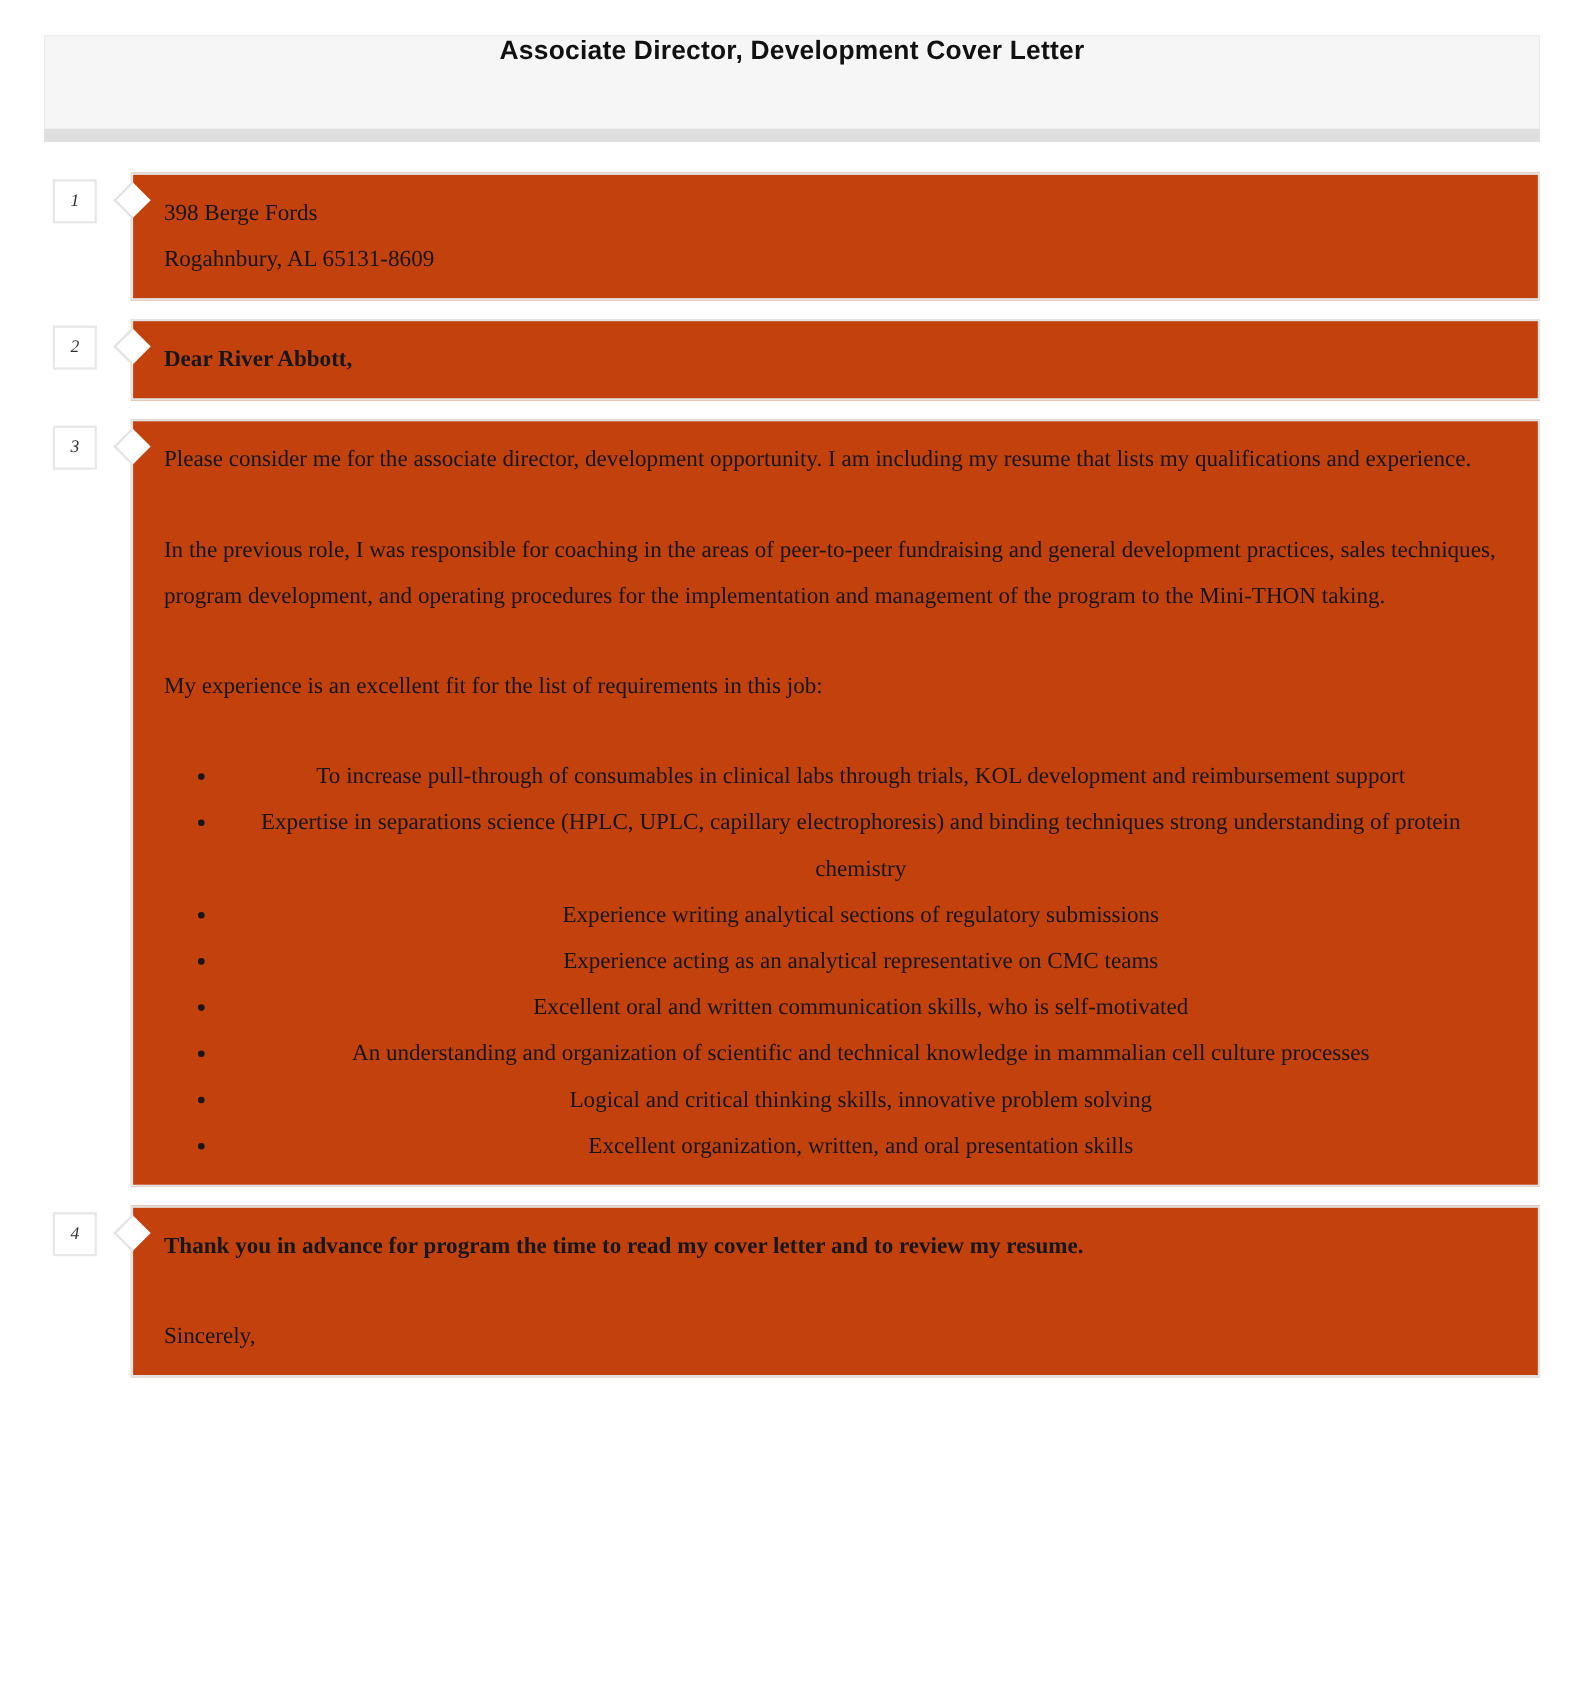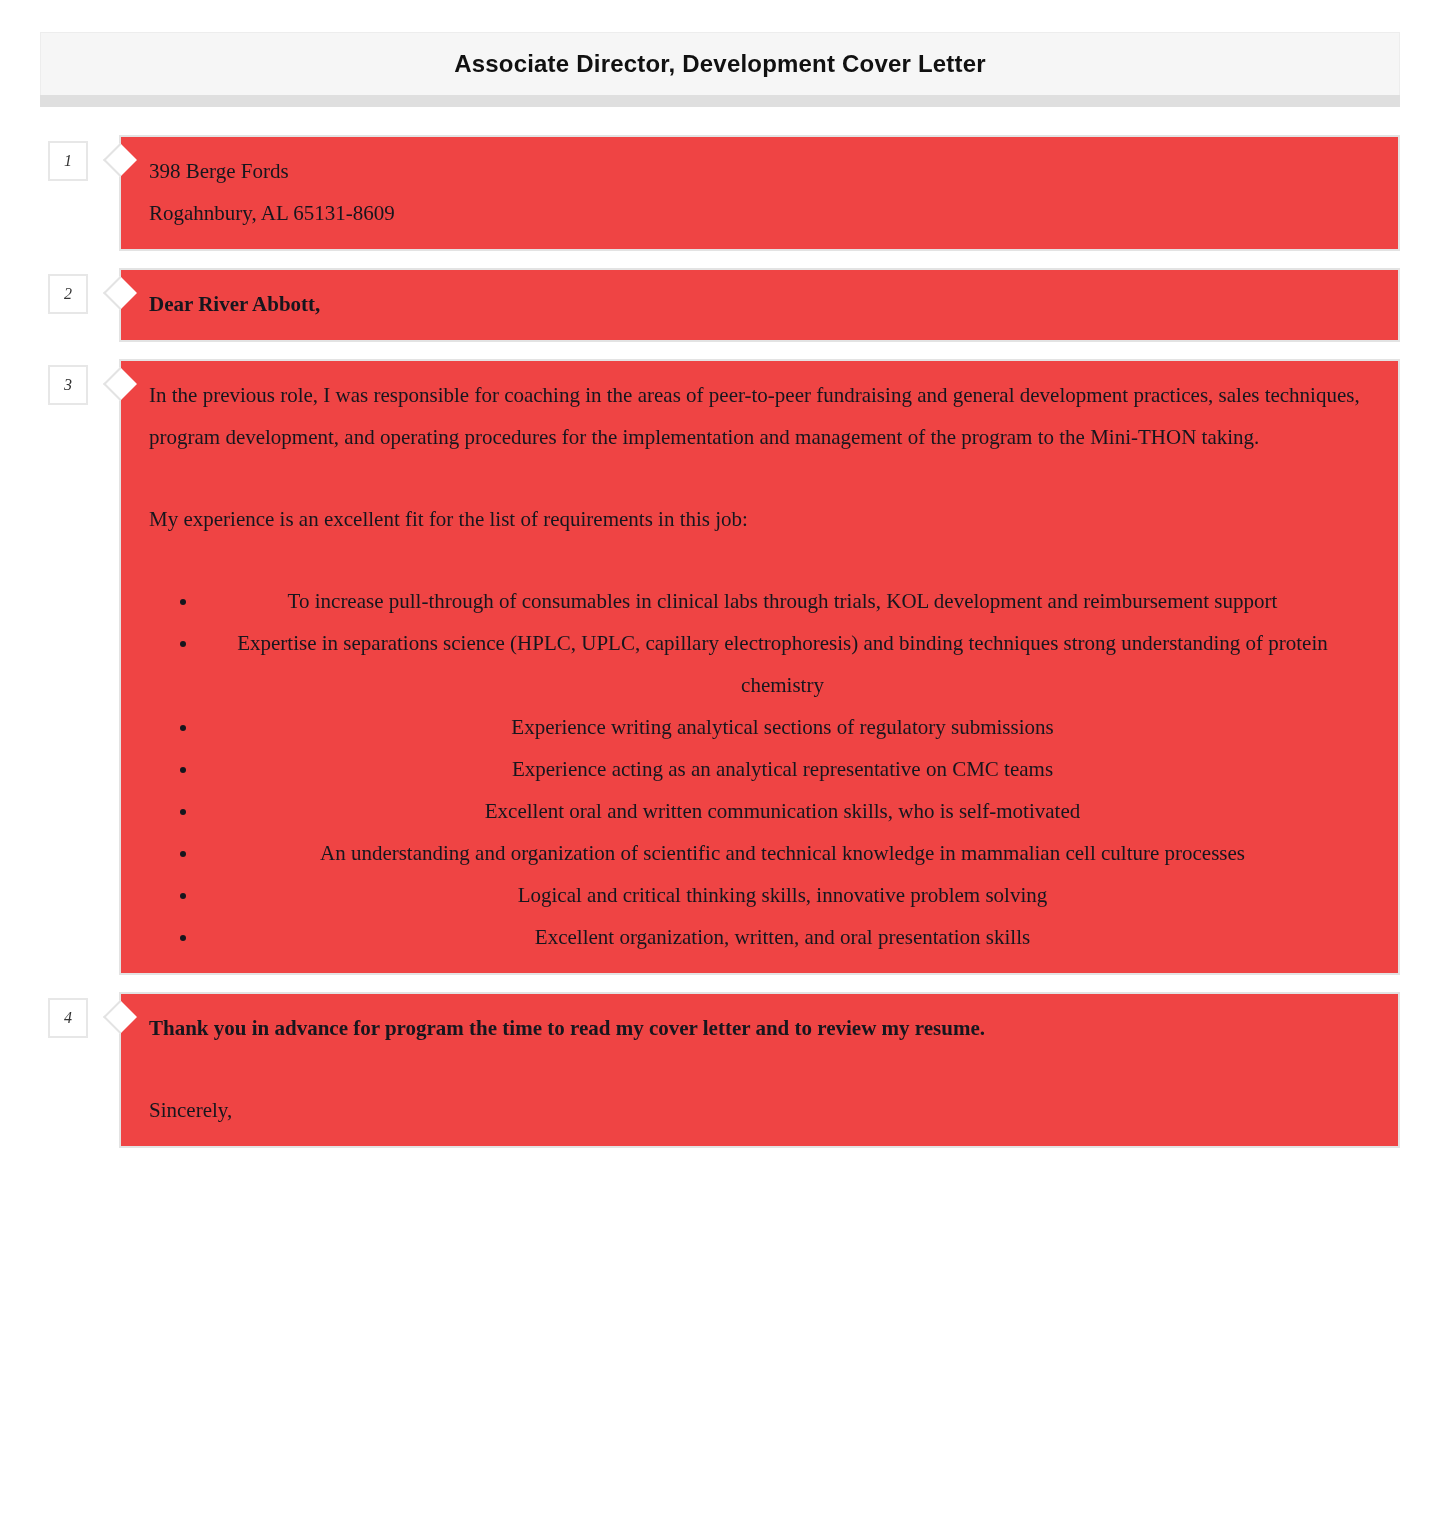--- a/index.html
+++ b/index.html
@@ -9,26 +9,25 @@
     background: #ffffff;
     width: 1440px;
     font-family: "Liberation Serif", serif;
     color: #16161d;
   }
   .page { position: relative; width: 1440px; min-height: 1537px; }
 
   
   .masthead {
     margin: 32px 40px 0 40px;
-    height: 63px;
+    height: 85px;
     background: #f6f6f6;
     border: 1px solid #ededed;
     border-bottom: none;
     display: flex;
-    align-items: center;
     justify-content: center;
   }
   .masthead h1 {
     margin: 0;
     font-family: "Liberation Sans", sans-serif;
     font-size: 24px;
     font-weight: 700;
     letter-spacing: 0.2px;
     color: #111111;
   }
@@ -54,21 +53,21 @@
     border: 2px solid #e7e7e7;
     display: flex;
     align-items: center;
     justify-content: center;
     font-style: italic;
     font-size: 16px;
     color: #333333;
   }
   .box {
     position: relative;
-    background: #ef4444;
+    background: #c2410c;
     border: 2px solid #e3e3e3;
     padding: 13px 34px 15px 28px;
     font-size: 21px;
     line-height: 42px;
   }
   .box::before {
     content: "";
     position: absolute;
     left: -13px;
     top: 11px;
@@ -121,20 +120,21 @@
       <div class="box">
         <p class="tight bold">Dear River Abbott,</p>
       </div>
     </section>
 
     <section class="block">
       <div class="badge">
         <span>3</span>
       </div>
       <div class="box">
+        <p>Please consider me for the associate director, development opportunity. I am including my resume that lists my qualifications and experience.</p>
         <p>In the previous role, I was responsible for coaching in the areas of peer-to-peer fundraising and general development practices, sales techniques, program development, and operating procedures for the implementation and management of the program to the Mini-THON taking.</p>
         <p>My experience is an excellent fit for the list of requirements in this job:</p>
         <ul>
           <li>To increase pull-through of consumables in clinical labs through trials, KOL development and reimbursement support</li>
           <li>Expertise in separations science (HPLC, UPLC, capillary electrophoresis) and binding techniques strong understanding of protein chemistry</li>
           <li>Experience writing analytical sections of regulatory submissions</li>
           <li>Experience acting as an analytical representative on CMC teams</li>
           <li>Excellent oral and written communication skills, who is self-motivated</li>
           <li>An understanding and organization of scientific and technical knowledge in mammalian cell culture processes</li>
           <li>Logical and critical thinking skills, innovative problem solving</li>

